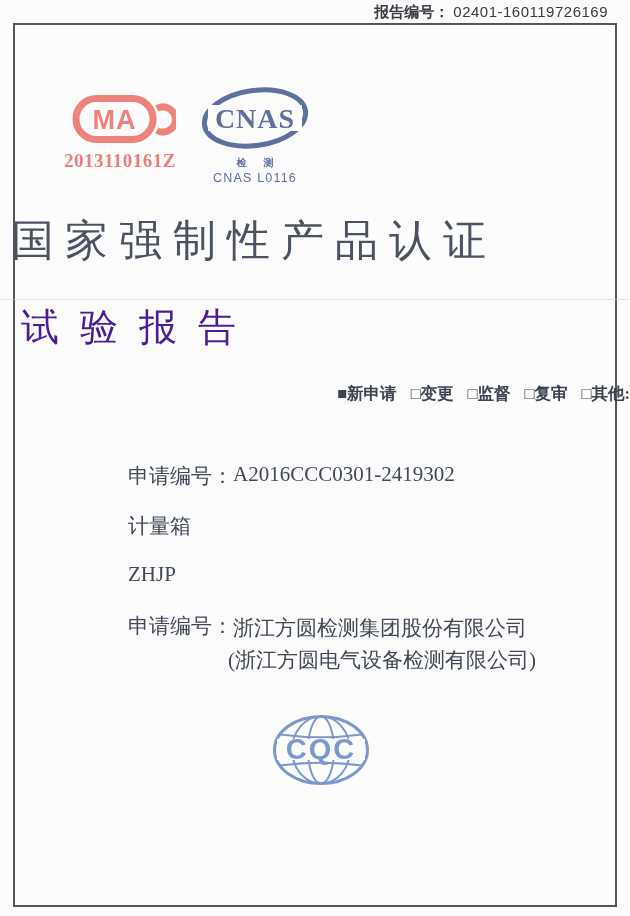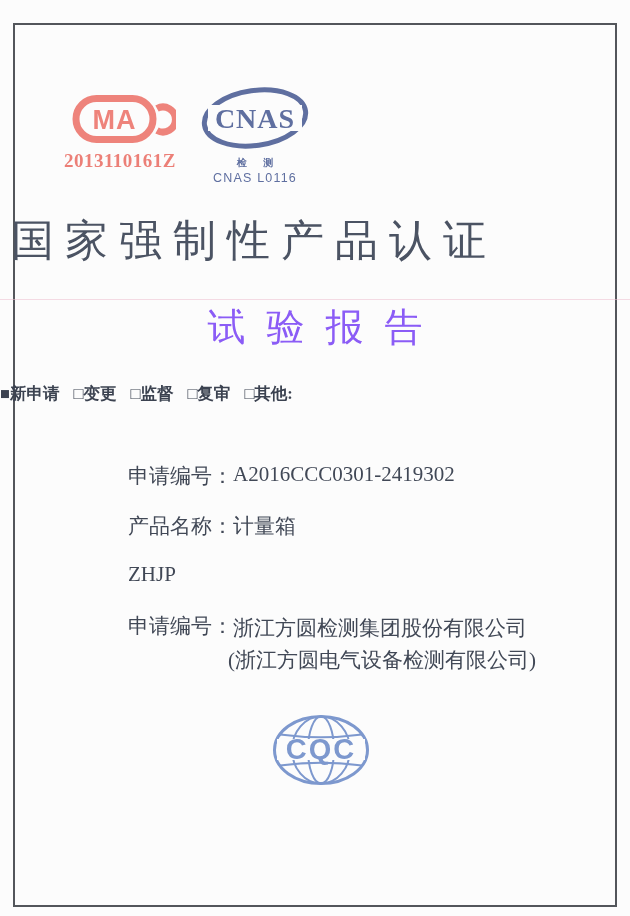--- a/index.html
+++ b/index.html
@@ -41,49 +41,48 @@
     font-weight:700; font-size:19px; letter-spacing:0.5px;
     color:#ec7f77;
   }
 
   
   .cnas { position:absolute; left:198px; top:86px; width:114px; text-align:center; }
   .cnas-cap {
     margin-top:2px;
     font-size:10px; letter-spacing:7px; padding-left:7px;
     color:#5f6fa0; font-weight:700;
-    font-family:Liberation Serif, serif;
+    font-family:Liberation Sans, sans-serif;
   }
   .cnas-acc {
     margin-top:1px;
     font-family:"Liberation Sans", sans-serif;
     font-size:12.5px; letter-spacing:1.2px;
     color:#5f6fa0;
   }
 
   
   .title1 {
     position:absolute; top:212px; left:0; width:100%;
     text-align:left;
     font-size:43px; font-weight:400;
     letter-spacing:11px; text-indent:11px;
     color:#4b5363;
   }
   .title2 {
     position:absolute; top:302px; left:0; width:100%;
-    text-align:center;
     font-size:38px; font-weight:400;
     letter-spacing:21px; text-indent:21px;
-    color:#8b5cf6;
+    color:#4c1d95;
   }
 
   
   .checks {
     position:absolute; top:383px; left:0; width:100%;
-    display:flex; justify-content:flex-start; gap:14px;
+    display:flex; justify-content:flex-end; gap:14px;
     font-size:16.5px; font-weight:700;
     color:#3b4250;
   }
 
   
   .field {
     position:absolute; left:128px;
     display:flex; align-items:flex-start;
     font-size:21px; color:#414856; white-space:nowrap;margin-top:10px;
   }
@@ -97,20 +96,23 @@
   .fvalue.multi .v2 { margin-left:-5px; }
 
   
   .cqc { position:absolute; left:271px; top:712px; width:100px; height:76px; }
 </style>
 </head>
 <body>
 
 <div class="page">
 
+  <div class="report-no">
+    <span class="lbl">报告编号：</span><span class="val">02401-160119726169</span>
+  </div>
 
   <div class="frame"></div>
   <div class="scan-line"></div>
 
   <div class="cma">
     <svg width="104" height="50" viewBox="0 0 104 50">
       <rect x="4" y="4.5" width="77" height="41" rx="20.5" fill="none" stroke="#ee837b" stroke-width="7"></rect>
       <path d="M 85 14.5 A 12.5 12.5 0 1 1 85 36.5" fill="none" stroke="#ee837b" stroke-width="7"></path>
       <text x="42.5" y="35" text-anchor="middle" font-family="Liberation Sans, sans-serif" font-size="27" font-weight="bold" letter-spacing="1" fill="#ee837b">MA</text>
     </svg>
@@ -139,21 +141,20 @@
     <span>□复审</span>
     <span>□其他:</span>
   </div>
 
   <div class="field f1">
     <span class="flabel">申请编号：</span>
     <span class="fvalue">A2016CCC0301-2419302</span>
   </div>
 
   <div class="field f2">
-    <span class="flabel">产品名称：</span>
     <span class="fvalue">计量箱</span>
   </div>
 
   <div class="field f3">
     <span class="fvalue">ZHJP</span>
   </div>
 
   <div class="field f4">
     <span class="flabel">申请编号：</span>
     <span class="fvalue multi">

